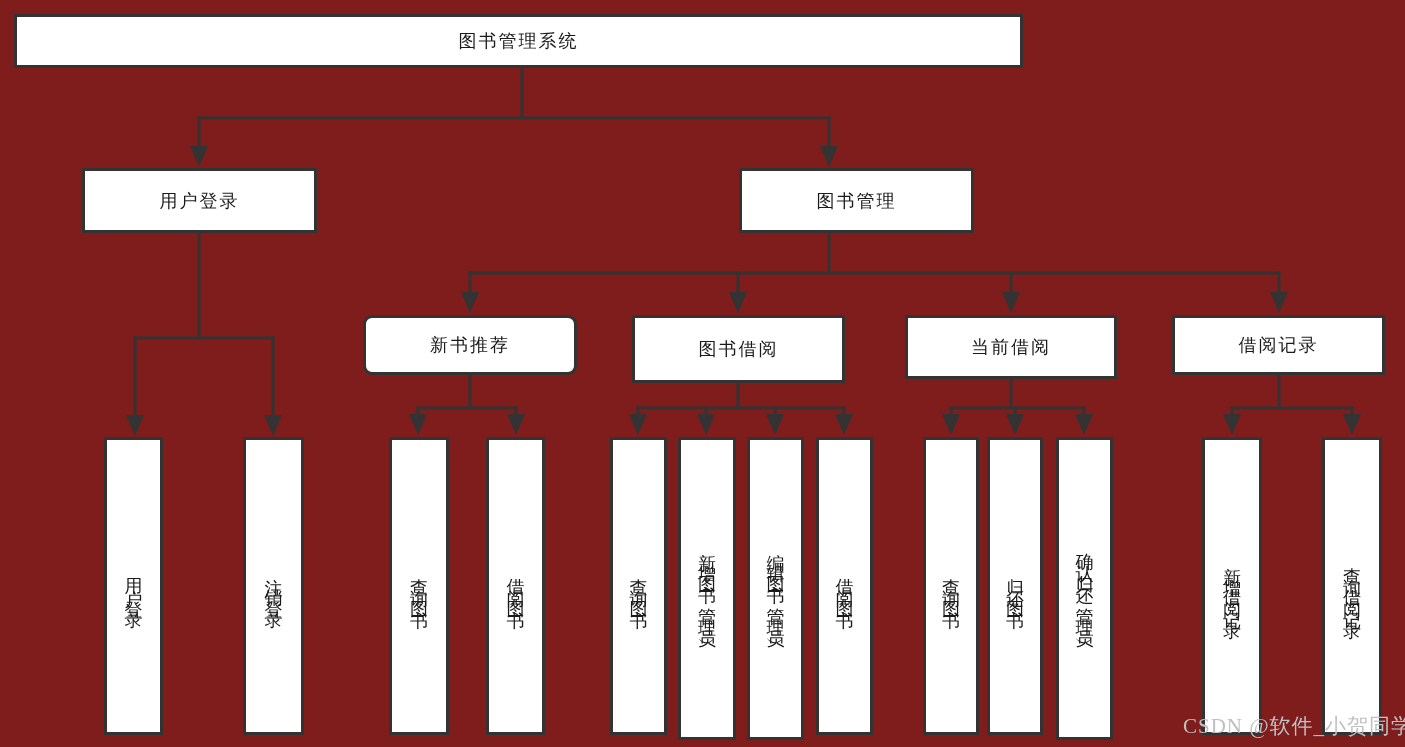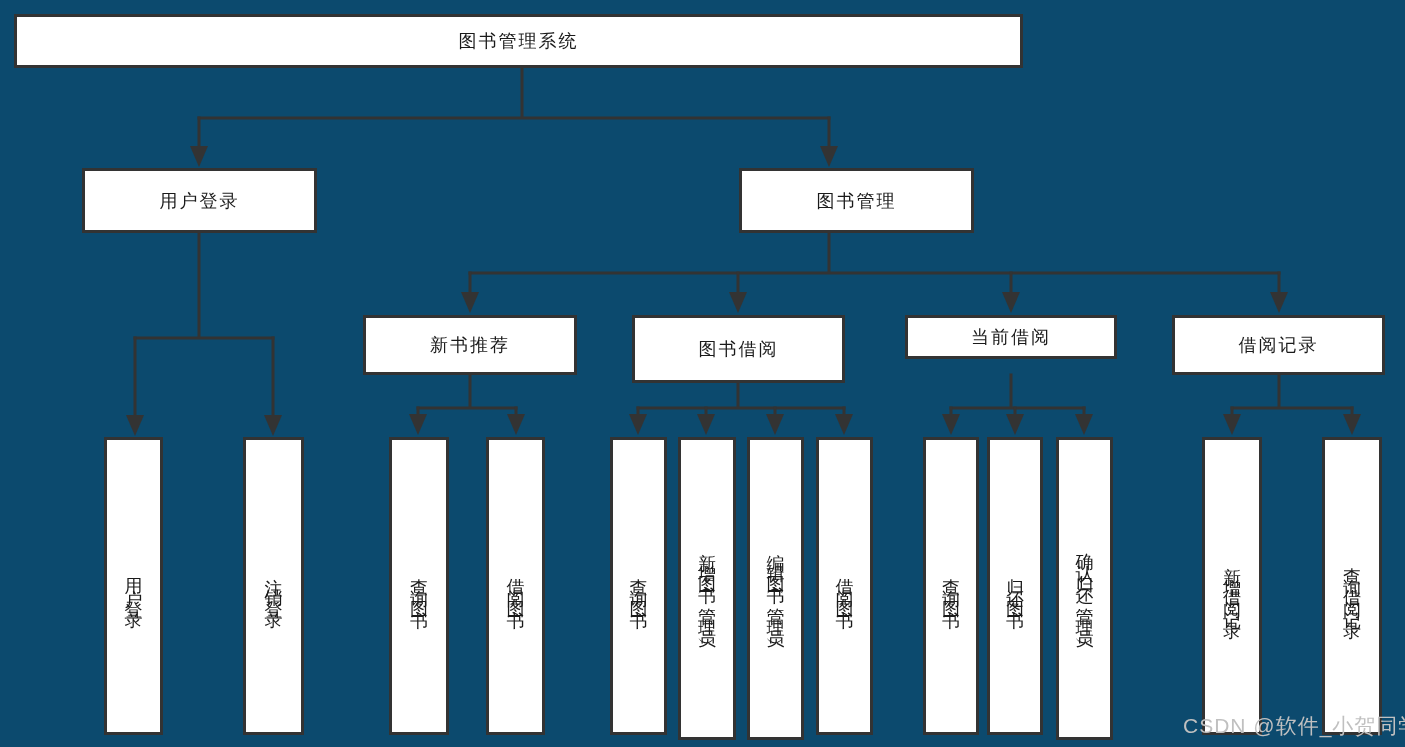--- a/index.html
+++ b/index.html
@@ -1,21 +1,21 @@
 <!DOCTYPE html>
 <html><head>
 <meta charset="utf-8">
 <style>
   html, body { margin: 0; padding: 0; background: #ffffff; }
   .stage {
     position: relative;
     width: 1405px;
     height: 747px;
-    background: #0c4a6e;
-    font-family: Liberation Sans, sans-serif;
+    background: #7f1d1d;
+    font-family: Liberation Serif, serif;
     overflow: hidden;
   }
   .connectors {
     position: absolute;
     left: 0; top: 0;
     width: 1405px; height: 747px;
     pointer-events: none;
   }
   .hbox, .vbox {
     position: absolute;
@@ -100,23 +100,23 @@
       <polygon points="1223,414 1241,414 1232,435"></polygon>
       <polygon points="1343,414 1361,414 1352,435"></polygon>
     </g>
   </svg>
 
   <div class="hbox" style="left:14px; top:14px; width:1009px; height:54px;">图书管理系统</div>
 
   <div class="hbox" style="left:82px; top:168px; width:235px; height:65px;">用户登录</div>
   <div class="hbox" style="left:712px; top:168px; width:235px; height:65px;margin-left:27px;">图书管理</div>
 
-  <div class="hbox" style="left:363px; top:315px; width:214px; height:60px;">新书推荐</div>
+  <div class="hbox" style="left:363px; top:315px; width:214px; height:60px;border-radius:9px;">新书推荐</div>
   <div class="hbox" style="left:632px; top:315px; width:213px; height:68px;">图书借阅</div>
-  <div class="hbox" style="left:905px; top:315px; width:212px; height:44px;">当前借阅</div>
+  <div class="hbox" style="left:905px; top:315px; width:212px; height:64px;">当前借阅</div>
   <div class="hbox" style="left:1172px; top:315px; width:213px; height:60px;">借阅记录</div>
 
   <div class="vbox" style="left:104px; top:437px; width:59px; height:298px;">
     <span>用户登录</span>
   </div>
   <div class="vbox" style="left:243px; top:437px; width:61px; height:298px;">
     <span>注销登录</span>
   </div>
 
   <div class="vbox" style="left:389px; top:437px; width:60px; height:298px;">

